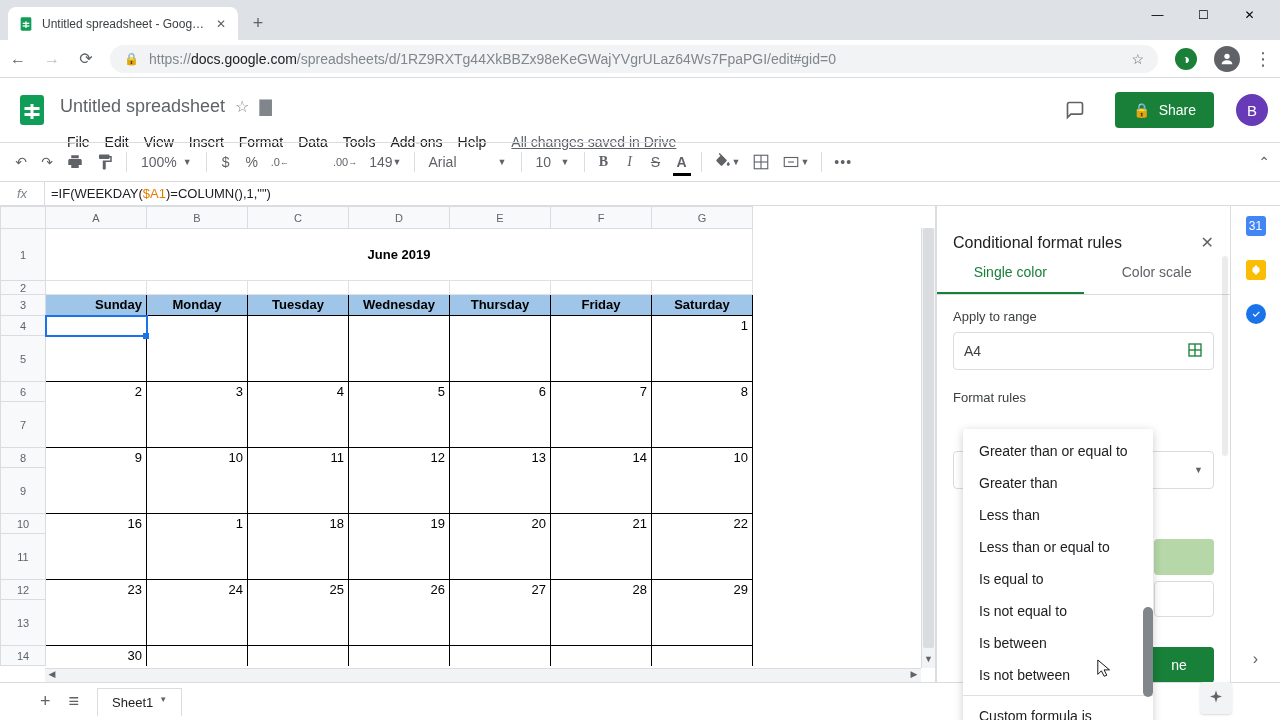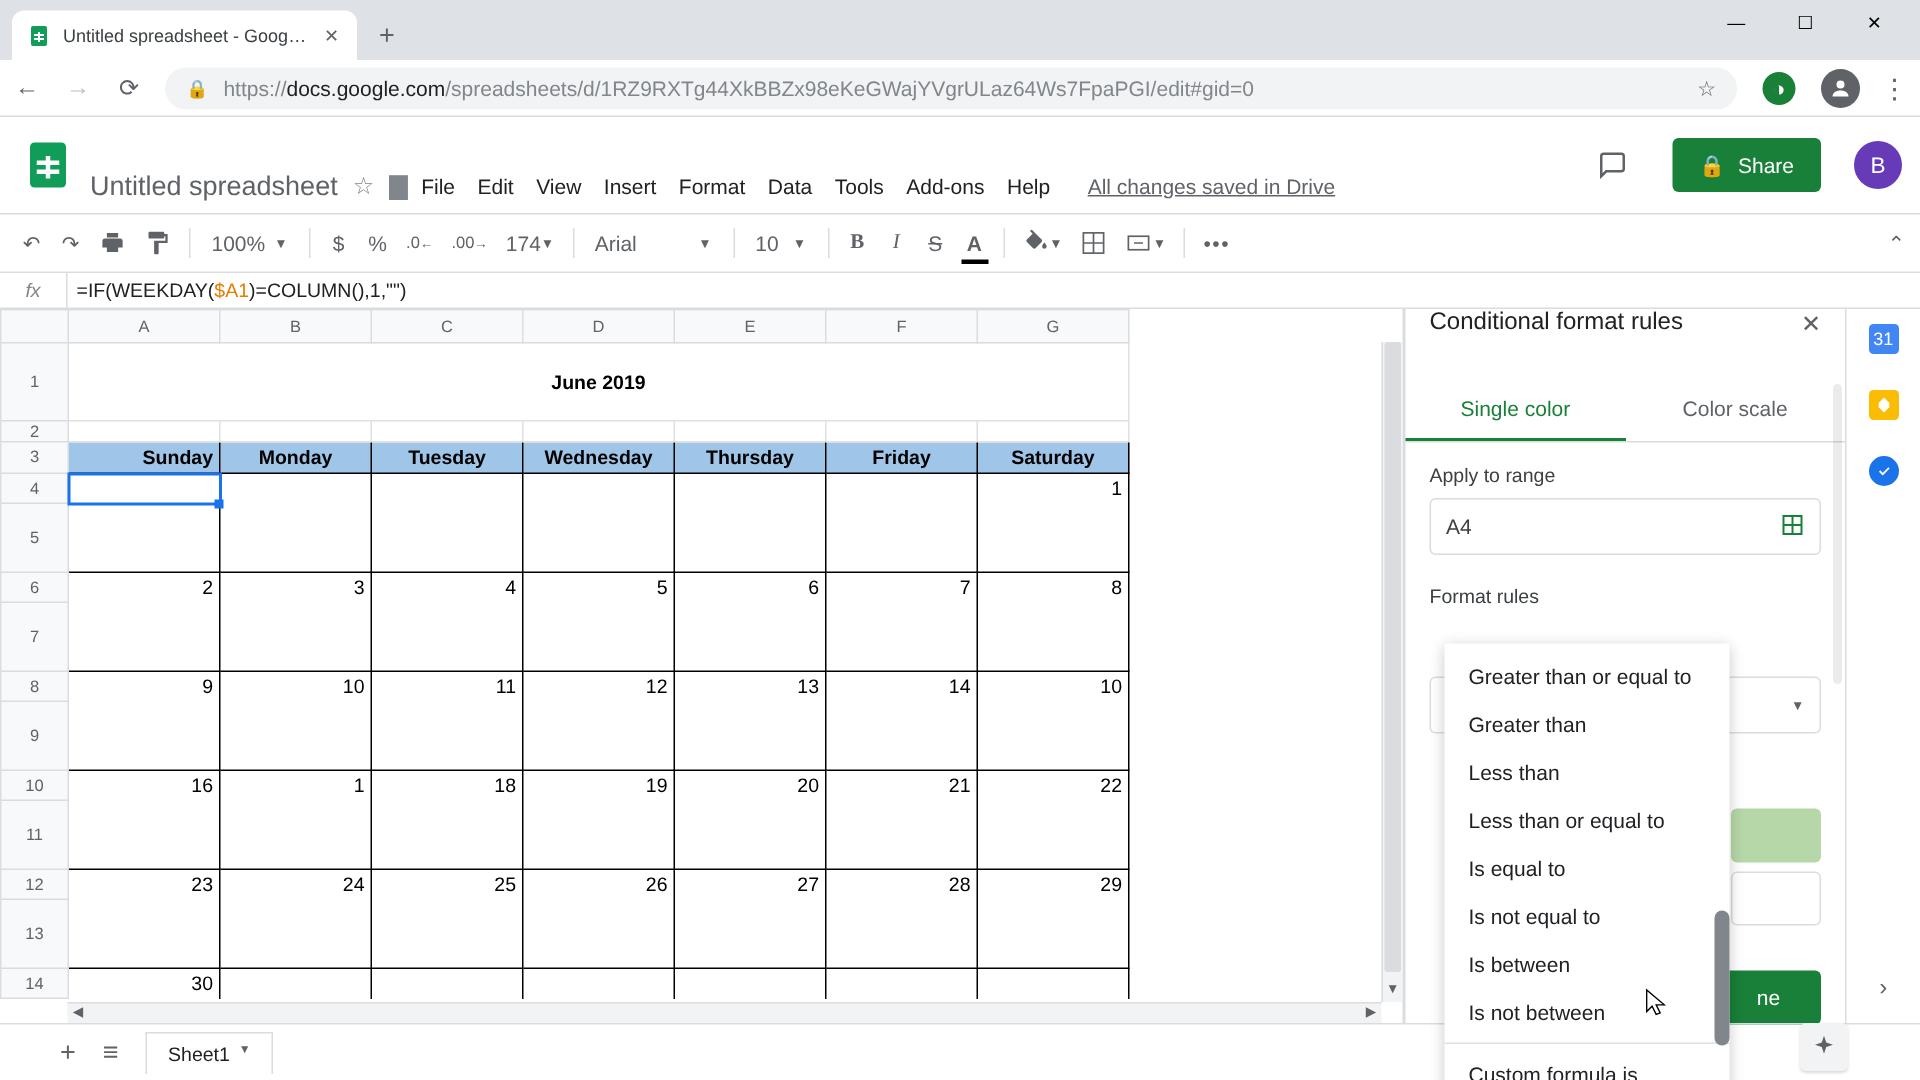--- a/index.html
+++ b/index.html
@@ -21,21 +21,21 @@
     .lock { color:#5f6368; font-size:12px; }
     .url-muted { color:#80868b; }
     .ext-btn { width:28px; height:28px; border-radius:50%; display:flex; align-items:center; justify-content:center; }
     .green-circle { background:#1a7f37; color:#fff; font-size:14px; width:22px; height:22px; border-radius:50%; display:flex; align-items:center; justify-content:center;}
     .avatar-small {width:26px; height:26px; border-radius:50%; background:#5f6368; display:flex; align-items:center; justify-content:center; color:#fff;}
     .dots {color:#5f6368; font-size:18px;}
     
     
     .app-header { height:64px; display:flex; align-items:center; padding:4px 12px; gap:8px; }
     .sheets-logo { width:40px; height:40px; display:flex; align-items:center; justify-content:center; }
-    .doc-title-area { flex:1; display:flex; gap:2px;margin-top:28px; }
+    .doc-title-area { flex:1; display:flex; flex-direction:column; gap:15px;margin-top:28px; }
     .doc-name-row { display:flex; align-items:center; gap:10px; }
     .doc-name { font-size:18px; color:#5f6368; }
     .star-icon, .folder-icon { color:#80868b; font-size:16px; }
     .menubar { display:flex; gap:1px; font-size:14px; color:#202124; }
     .menubar > span { padding:2px 7px; }
     .saved { color:#5f6368; text-decoration:underline; font-size:14px; margin-left:10px; }
     .comment-btn { margin-left:auto; width:36px; height:36px; display:flex; align-items:center; justify-content:center; color:#5f6368; font-size:18px; border:1px solid transparent; border-radius:4px;}
     .share-btn { background:#188038; color:#fff; height:36px; border:none; border-radius:4px; padding:0 18px; font-weight:500; font-size:14px; display:flex; align-items:center; gap:8px; margin-left:14px;}
     .profile-circle { width:32px; height:32px; border-radius:50%; background:#673ab7; color:#fff; display:flex; align-items:center; justify-content:center; font-size:15px; margin-left:14px; }
     
@@ -73,21 +73,21 @@
     .cal-cell { border:1px solid #000 !important; vertical-align:top; text-align:right; padding:2px 4px; font-size:13px; }
     .date-row td.cal-cell { height:20px; }
     .spacer-row td.cal-cell { height:46px; border-top:none !important; }
     .date-row td.cal-cell { border-bottom:none !important; }
     .selected-cell { outline:2px solid #1a73e8; outline-offset:-1px; position:relative;}
     .sel-handle { position:absolute; width:6px; height:6px; background:#1a73e8; bottom:-3px; right:-3px; }
     .col-w { width:101px; }
     
     
     .sidebar { width:294px; border-left:1px solid #dadce0; display:flex; flex-direction:column; background:#fff; position:relative;}
-    .sidebar-head { height:46px; display:flex; align-items:flex-start; padding:0 16px; font-size:16px; color:#202124; }
+    .sidebar-head { height:46px; display:flex; align-items:flex-end; padding:0 16px; font-size:16px; color:#202124; }
     .sb-close { margin-left:auto; font-size:16px; color:#5f6368; }
     .sb-tabs { display:flex; border-bottom:1px solid #dadce0; }
     .sb-tab { flex:1; text-align:center; padding:12px 0; font-size:14px; color:#5f6368; }
     .sb-tab.active { color:#188038; border-bottom:2px solid #188038; font-weight:500; }
     .sb-body { padding:14px 16px; font-size:13px; color:#3c4043; position:relative; flex:1;}
     .sb-label { font-size:13px; color:#3c4043; margin-bottom:8px; }
     .range-input { border:1px solid #dadce0; border-radius:4px; height:38px; display:flex; align-items:center; padding:0 10px; gap:8px; font-size:14px; color:#3c4043; margin-bottom:20px;}
     .range-input .grid-ic { margin-left:auto; color:#188038; }
     .sec-label { font-size:13px; color:#3c4043; margin-bottom:10px;}
     
@@ -232,23 +232,23 @@
   </div>
   <div class="sep"></div>
   <div class="zoom-sel">
       <span>100%</span>
       <span class="caret">▼</span>
     </div>
   <div class="sep"></div>
   <div class="tool">$</div>
   <div class="tool">%</div>
   <div class="tool" style="font-size:11px;">.0<span style="font-size:9px;">←</span></div>
-  <div class="tool" style="font-size:11px;">.00<span style="font-size:9px;">→</span></div>
+  <div class="tool" style="font-size:11px;margin-left:32px;">.00<span style="font-size:9px;">→</span></div>
   <div class="tool">
-      <span>174</span>
+      <span>149</span>
       <span class="caret">▼</span>
     </div>
   <div class="sep"></div>
   <div class="font-sel" style="width:90px;">
       <span>Arial</span>
       <span class="caret" style="margin-left:auto;">▼</span>
     </div>
   <div class="sep"></div>
   <div class="size-sel" style="width:46px;">
       <span>10</span>

